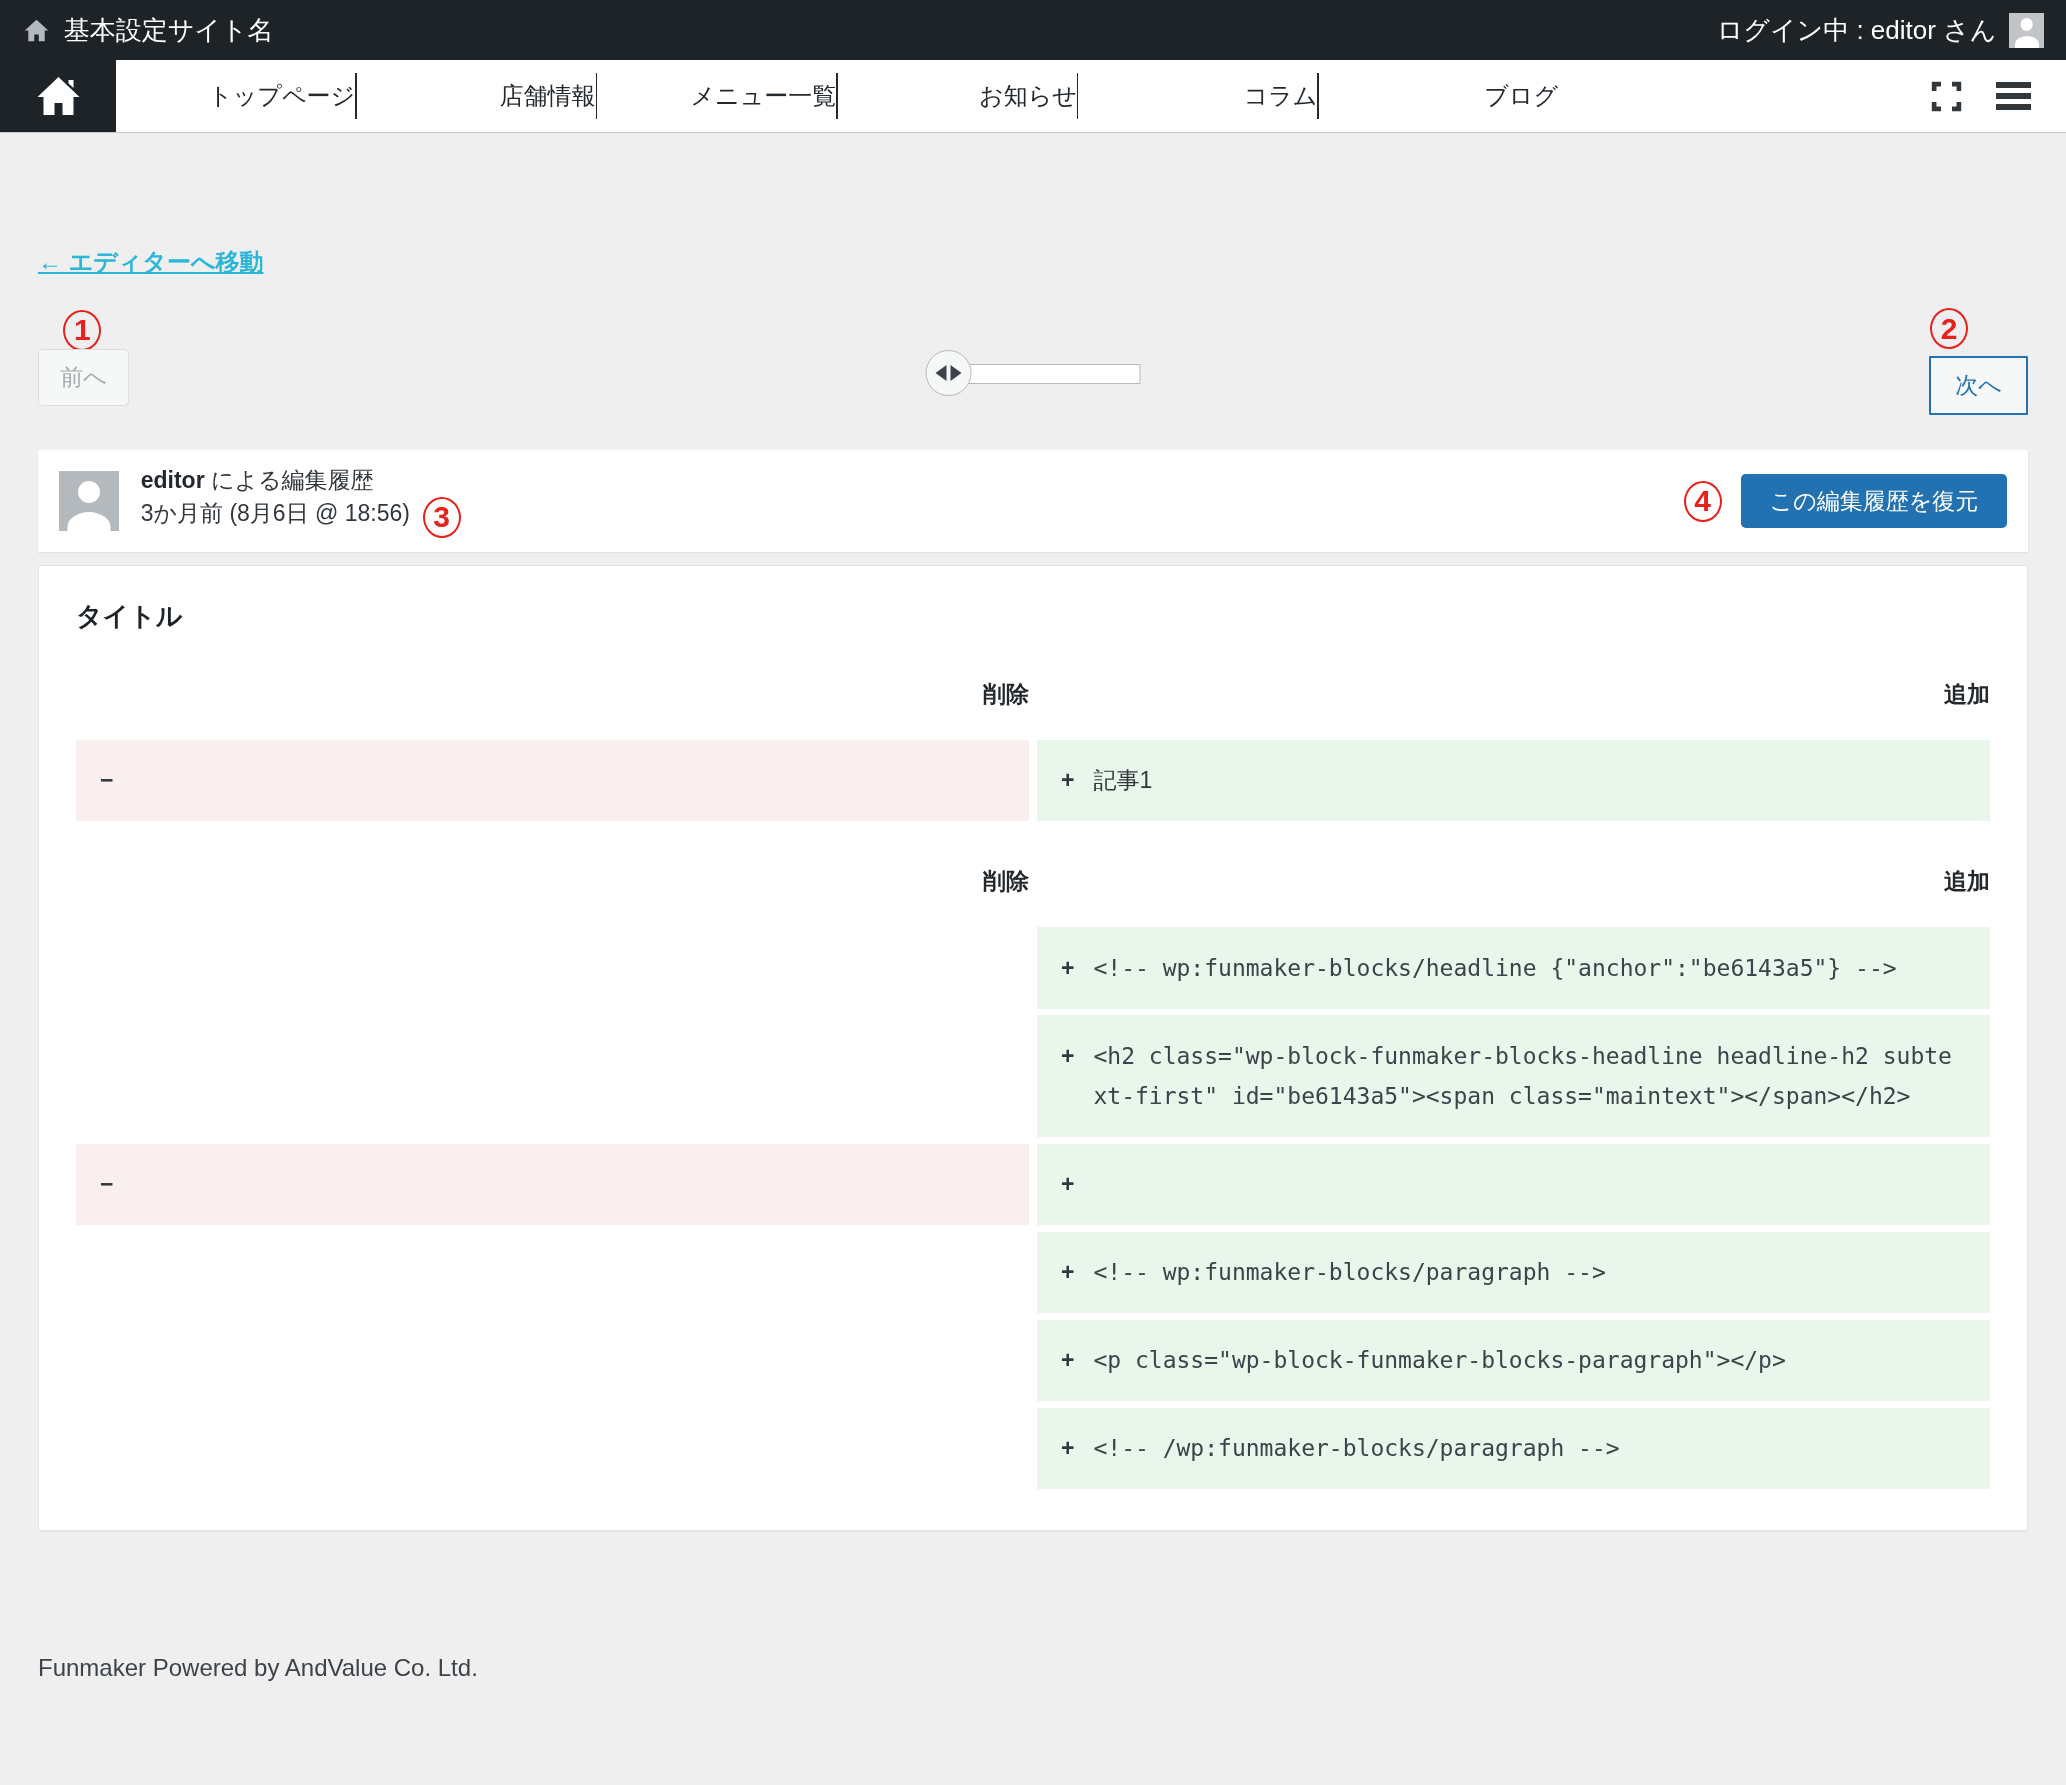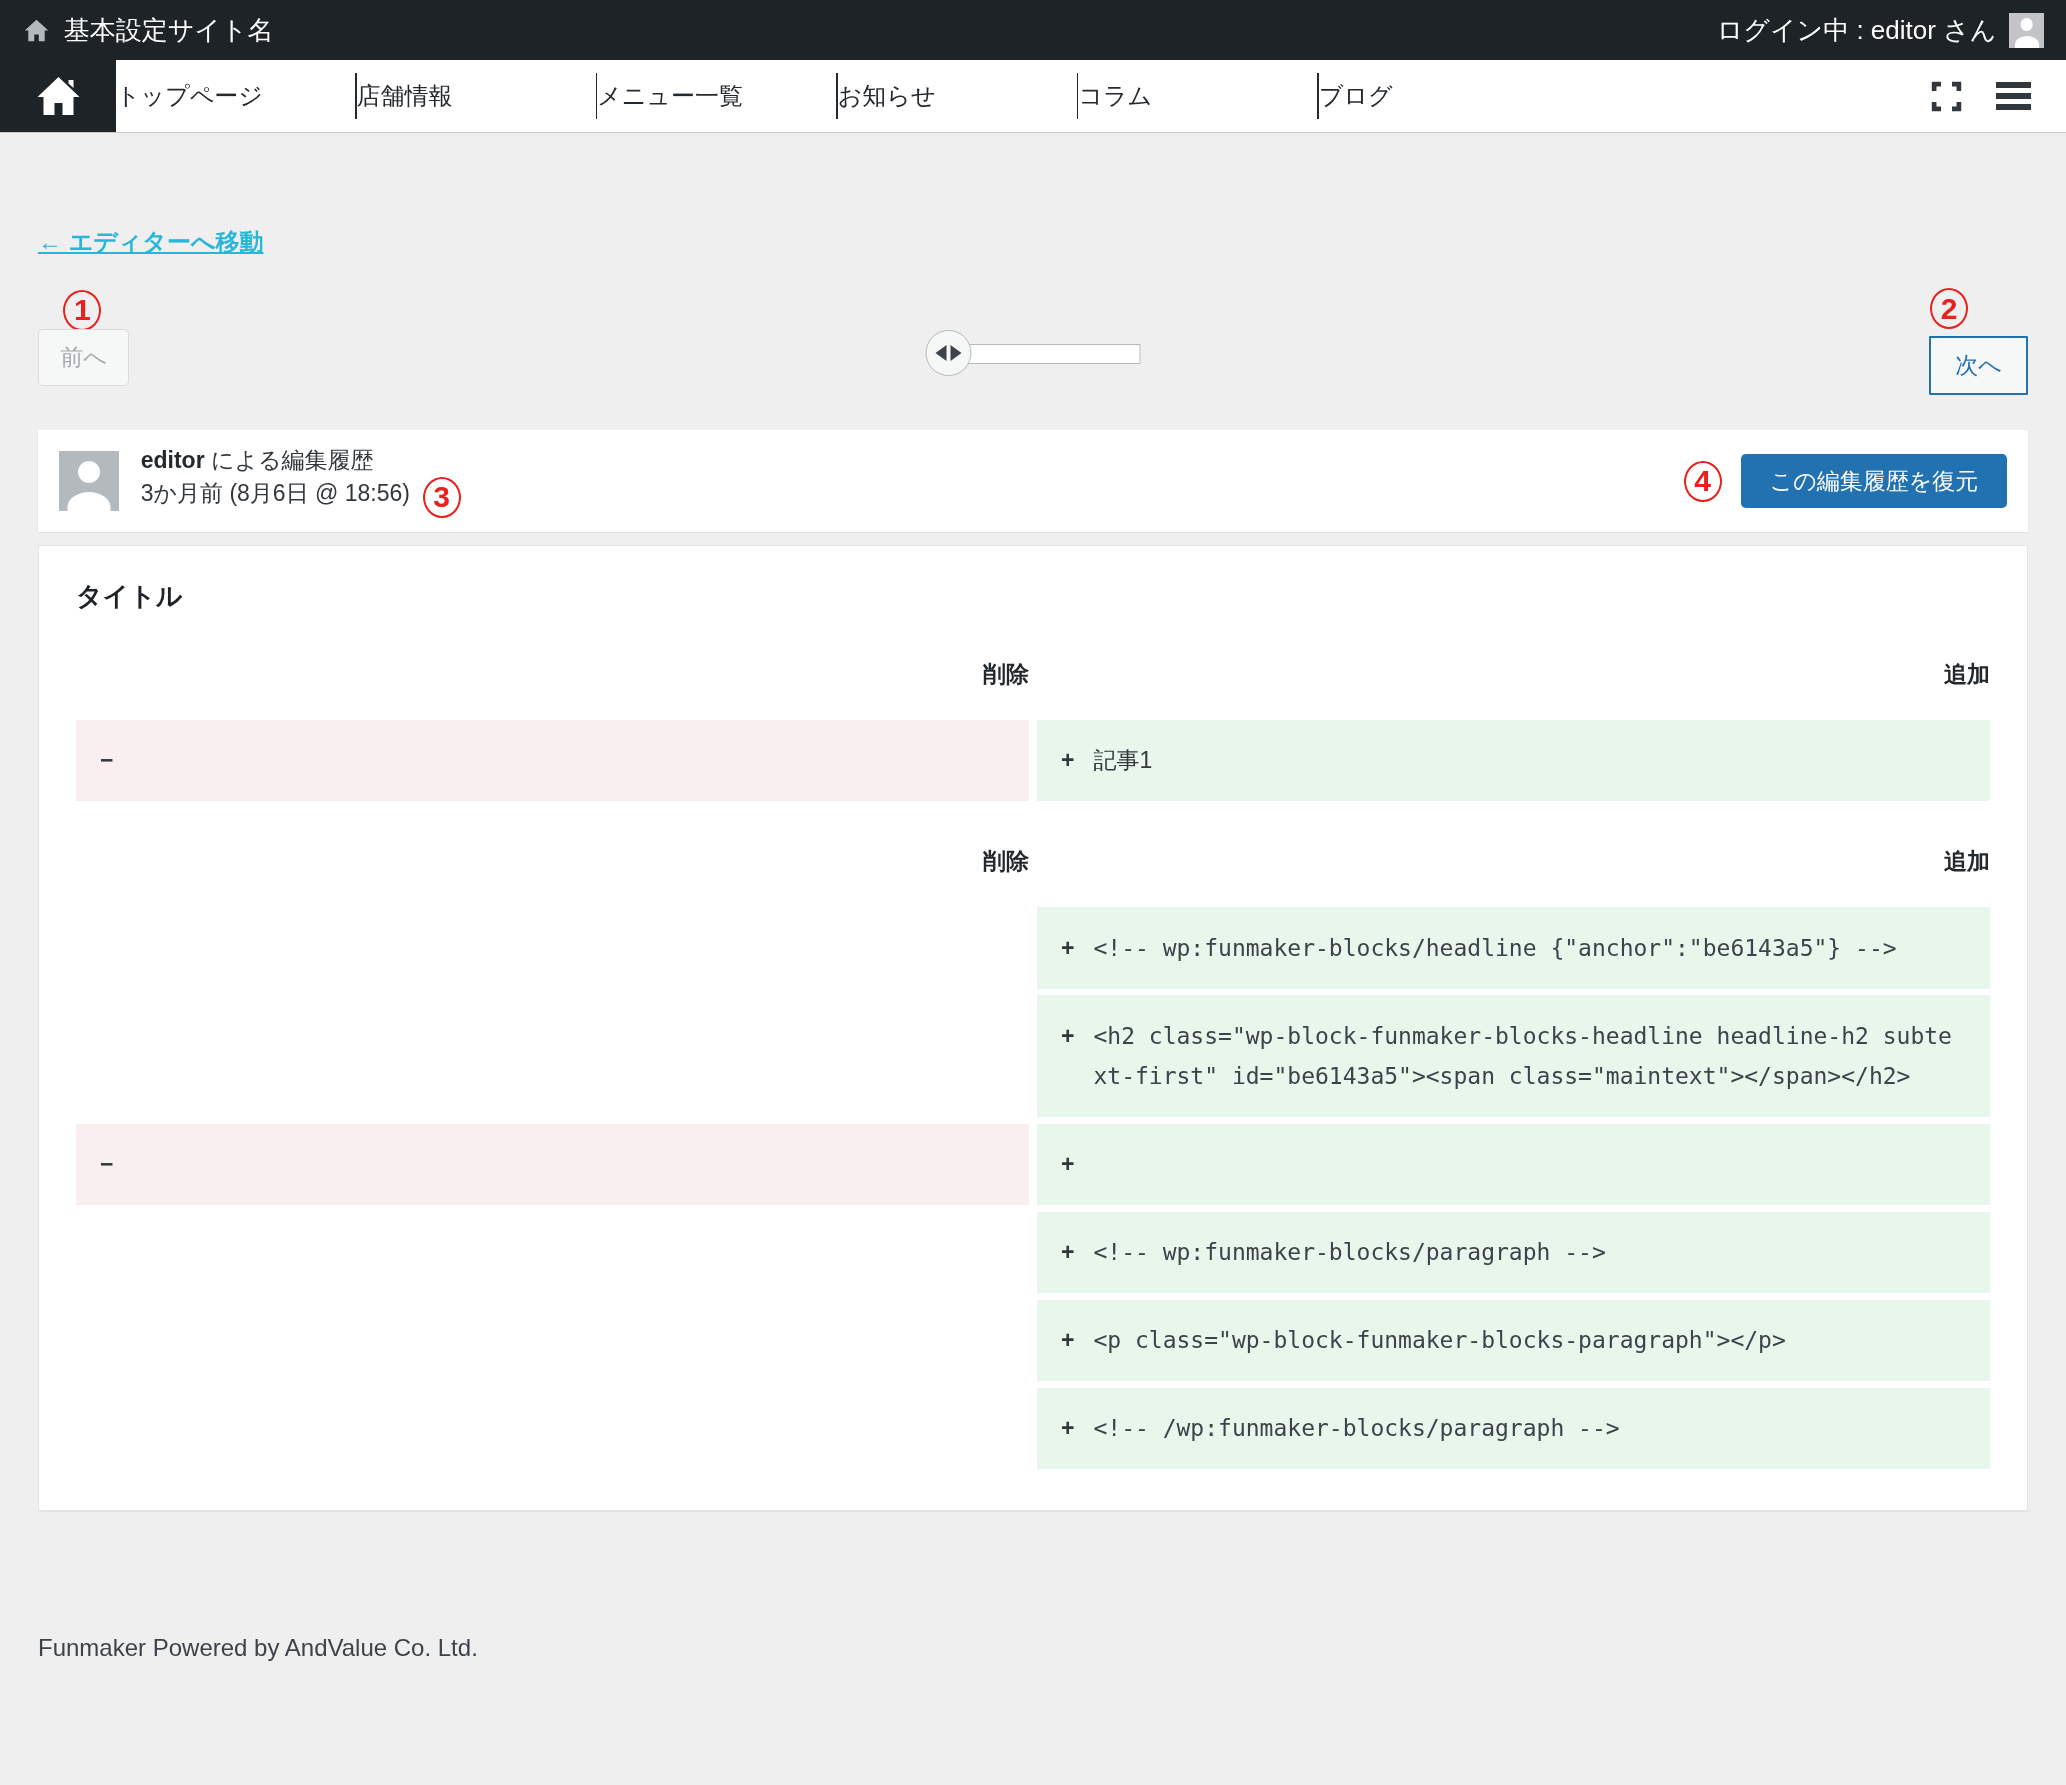--- a/index.html
+++ b/index.html
@@ -35,30 +35,30 @@
     display: flex; align-items: stretch;
     border-bottom: 1.6px solid #c9c9c9;
   }
   .nav-home {
     width: 116px; background: #1d2327; flex: 0 0 auto;
     display: flex; align-items: center; justify-content: center; cursor: pointer;
   }
   .nav-home svg { width: 51px; height: 48px; }
   .nav-items { display: flex; align-items: center; flex: 0 0 auto; }
   .nav-item {
-    width: 239px; text-align: left; font-size: 24px; color: #24292e; cursor: pointer;
+    width: 239px; text-align: right; font-size: 24px; color: #24292e; cursor: pointer;
   }
   .nav-sep { width: 1.6px; height: 46px; background: #24292e; }
   .nav-right { margin-left: auto; display: flex; align-items: center; gap: 33px; padding: 0 35px; }
   .icon-btn { cursor: pointer; display: flex; align-items: center; }
   .hamburger { display: flex; flex-direction: column; gap: 5.6px; }
   .hamburger span { display: block; width: 35px; height: 5.6px; background: #32373c; }
 
   
-  .content { padding: 4px 38px; position: relative; }
+  .content { padding: 4px 38px; position: relative; margin-top: 20px; }
 
   .back-link {
     display: inline-block; margin-top: 89px;
     color: #29b6d8; font-size: 24px; font-weight: 600;
     text-decoration: underline; cursor: pointer;
   }
 
   .annotation {
     display: inline-flex; align-items: center; justify-content: center;
     width: 38px; height: 41px;

